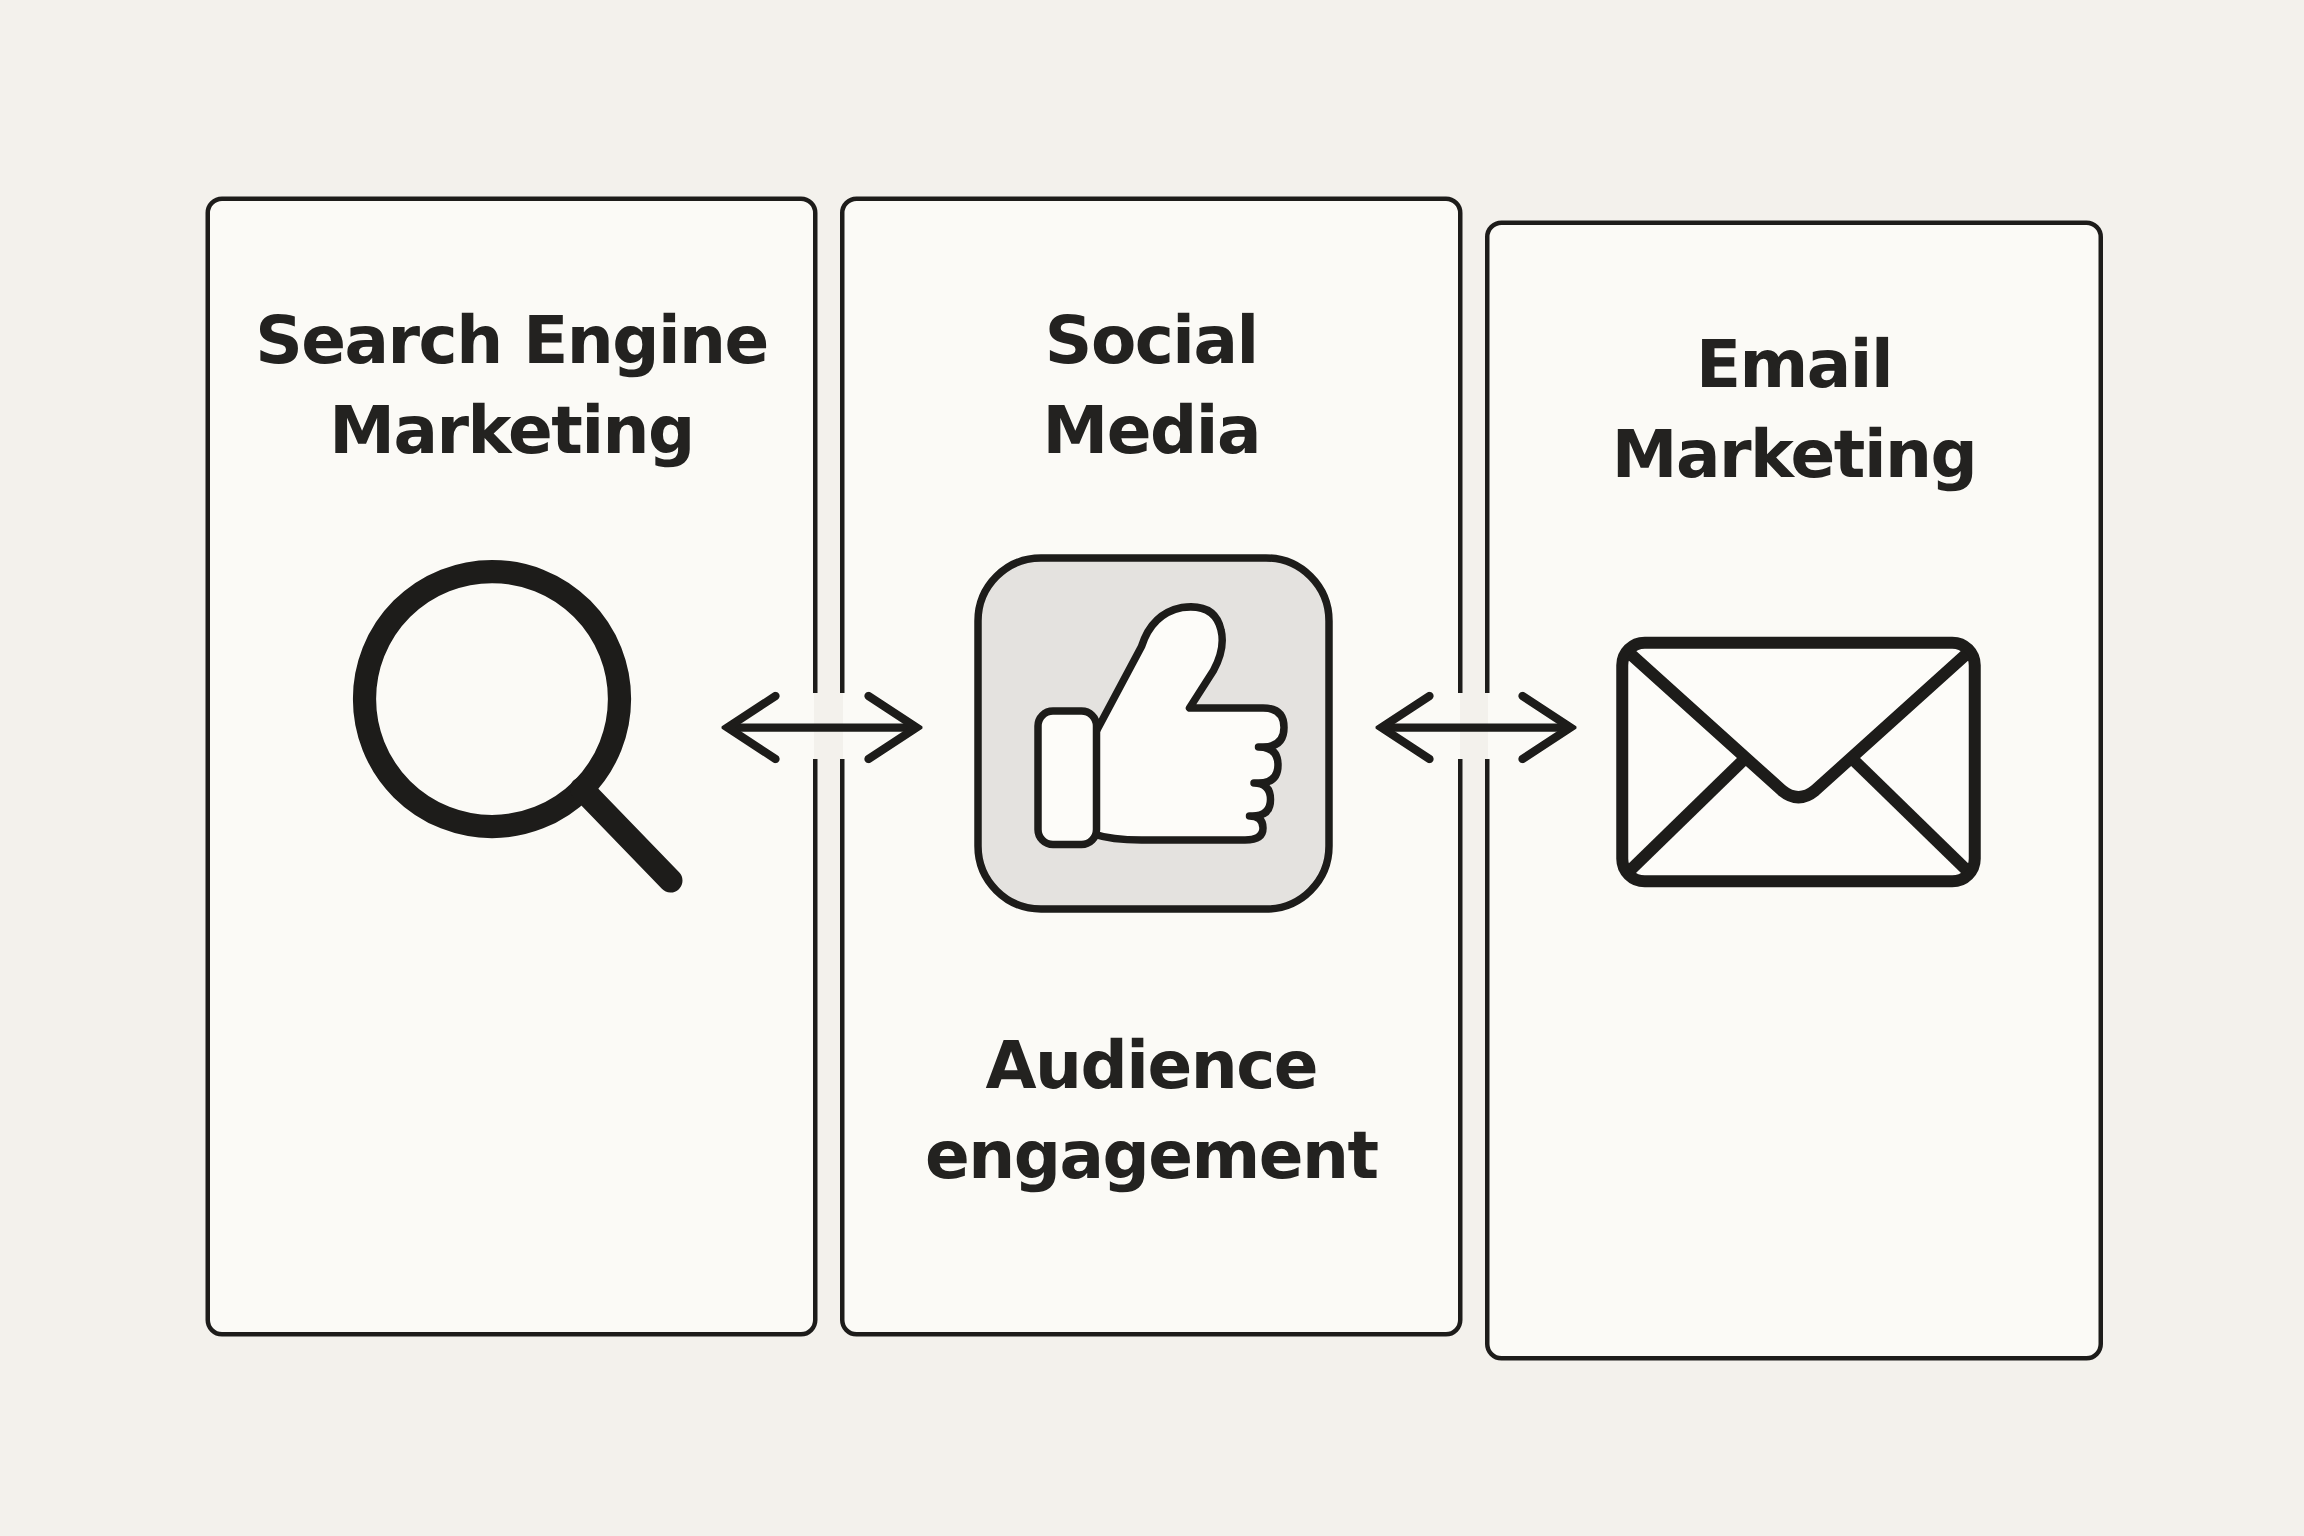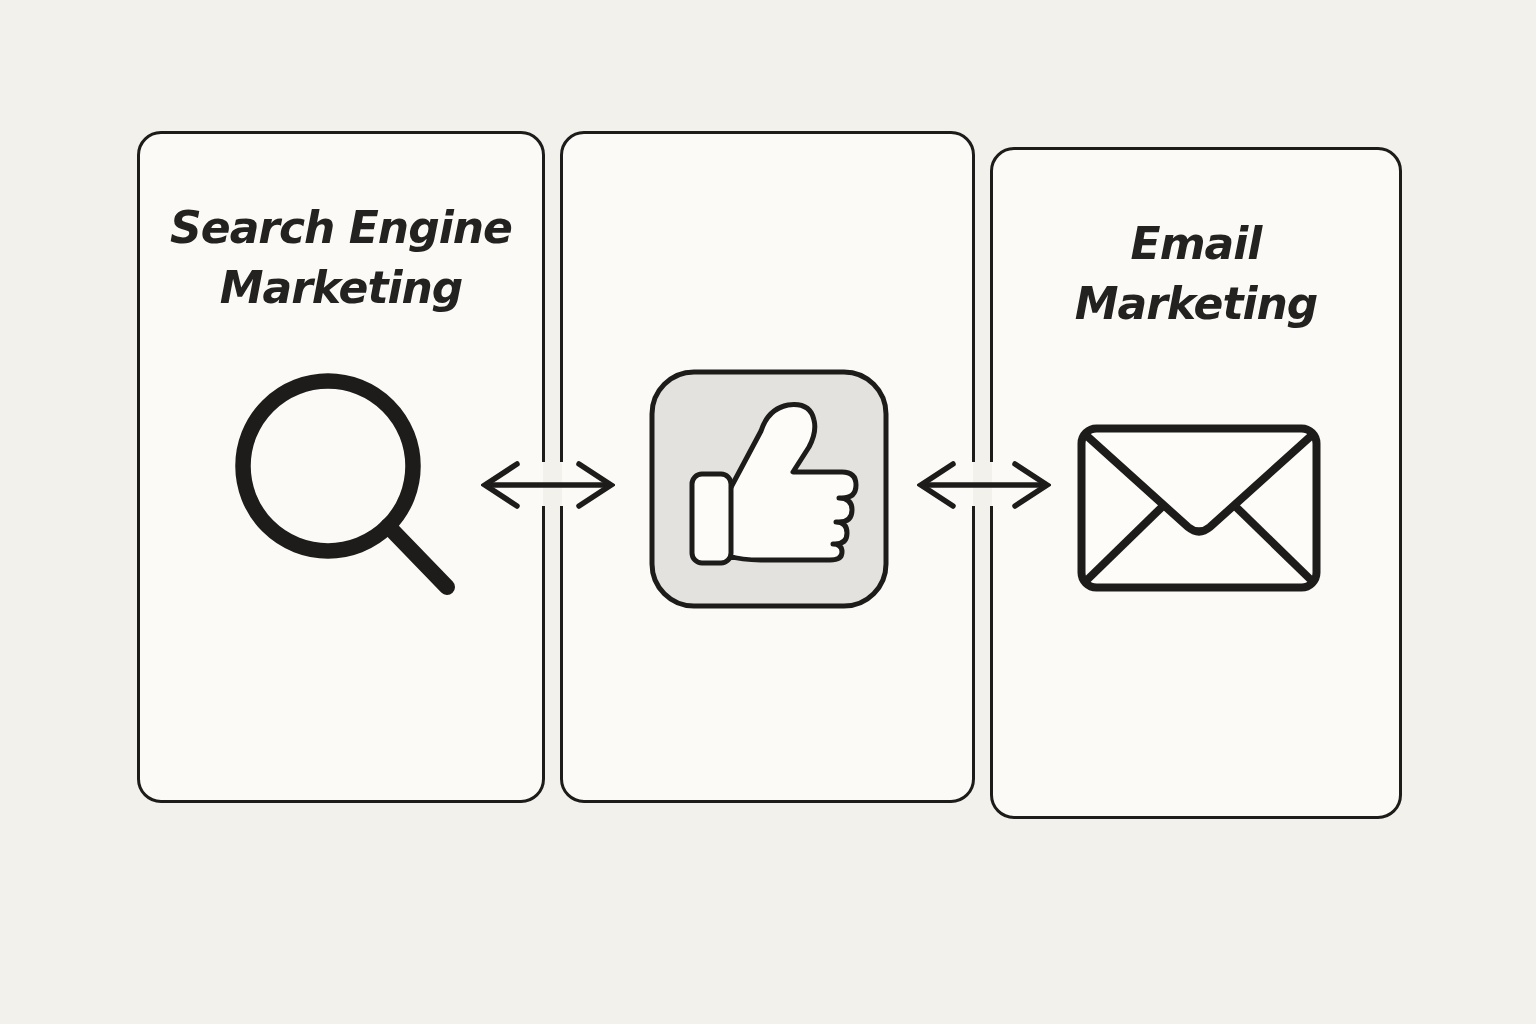--- a/index.html
+++ b/index.html
@@ -6,26 +6,25 @@
   .canvas{
     position:relative;
     width:1536px;height:1024px;
     background:var(--bg,#f3f1ec);
     overflow:hidden;
     font-family:"DejaVu Sans","Liberation Sans",sans-serif;
     color:var(--ink,#232220);
   }
   .card{
     position:absolute;
-    top:131px;height:672px;
+    top:131px;height:760px;
     background:var(--card,#fbfaf6);
     border:3px solid var(--line,#1d1c1a);
-    border-radius:24px;
+    border-radius:11px;
     box-sizing:border-box;
-    font-style:italic;
   }
   .card-1{left:137px;width:408px;}
   .card-2{left:560px;width:415px;}
   .card-3{left:990px;width:412px;margin-top:16px;}
   .card-title,.card-label{
     position:absolute;left:0;right:0;
     text-align:center;
     font-weight:700;
     font-size:44px;line-height:60px;
     letter-spacing:-1px;
@@ -57,20 +56,22 @@
   <section class="card card-1">
     <h2 class="card-title">Search Engine
 Marketing</h2>
     <svg class="icon icon-magnifier" width="225" height="225" viewBox="0 0 225 225">
       <circle cx="93" cy="93" r="85" fill="none" stroke="var(--line)" stroke-width="15.5"></circle>
       <line x1="153" y1="153" x2="212" y2="214" stroke="var(--line)" stroke-width="16" stroke-linecap="round"></line>
     </svg>
   </section>
 
   <section class="card card-2">
+    <h2 class="card-title">Social
+Media</h2>
     <svg class="icon icon-thumb" width="240" height="240" viewBox="0 0 240 240">
       <rect x="3" y="3" width="234" height="234" rx="42" fill="var(--iconbox)" stroke="var(--line)" stroke-width="5"></rect>
       <path d="M 80 189
                L 80 122
                L 112 62
                Q 119 40 139 36
                Q 161 33 165 51
                Q 168 63 160 78
                L 144 103
                L 193 103
@@ -83,20 +84,22 @@
                Q 198 153 198 164
                Q 198 175 186 175
                L 184 175
                Q 193 175 193 183
                Q 193 191 181 191
                L 112 191
                Q 92 191 80 187
                Z" fill="var(--iconfill)" stroke="var(--line)" stroke-width="5" stroke-linejoin="round"></path>
       <rect x="43" y="105" width="39" height="89" rx="10" fill="var(--iconfill)" stroke="var(--line)" stroke-width="5"></rect>
     </svg>
+    <div class="card-label">Audience
+engagement</div>
   </section>
 
   <section class="card card-3">
     <h2 class="card-title">Email
 Marketing</h2>
     <svg class="icon icon-envelope" width="244" height="168" viewBox="0 0 244 168">
       <rect x="4.5" y="4.5" width="235" height="159" rx="15" fill="var(--iconfill)" stroke="var(--line)" stroke-width="8"></rect>
       <path d="M 10 156 L 87 81" fill="none" stroke="var(--line)" stroke-width="8"></path>
       <path d="M 234 156 L 157 81" fill="none" stroke="var(--line)" stroke-width="8"></path>
       <path d="M 10 12 L 111 103 Q 122 112 133 103 L 234 12" fill="none" stroke="var(--line)" stroke-width="8"></path>

